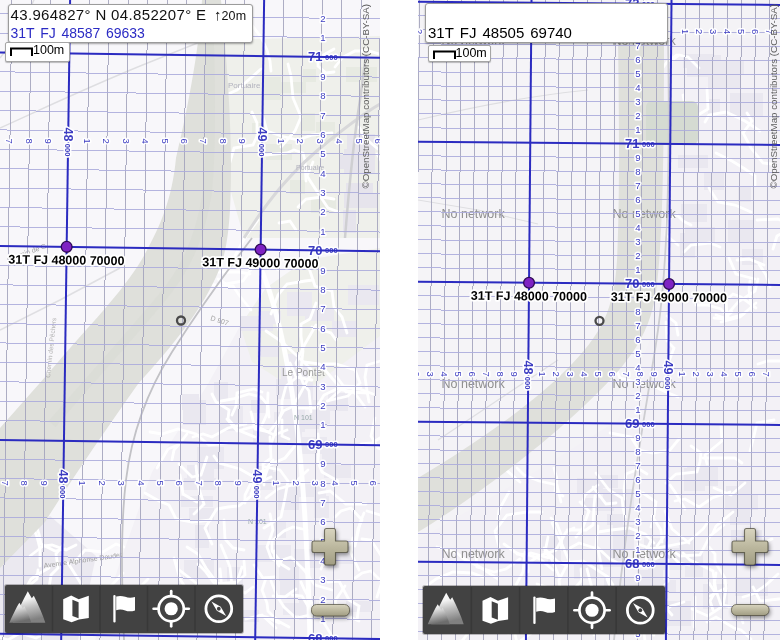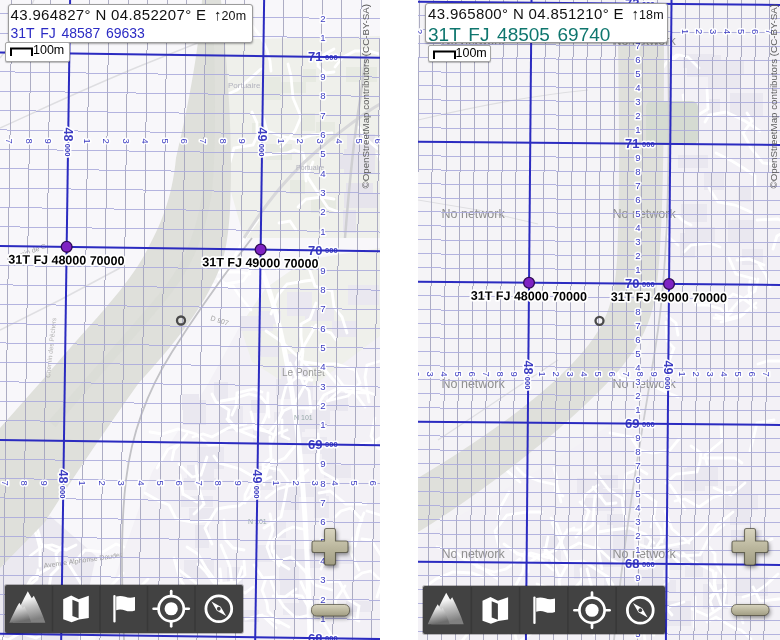--- a/index.html
+++ b/index.html
@@ -887,23 +887,22 @@
         </g>
 </g>
 
 <circle cx="181.5" cy="320.8" r="4.0" fill="none" stroke="#4a4a4a" stroke-width="2.3"></circle>
 
 <text transform="translate(358.5,188.5) rotate(-90)" font-size="9.75" fill="#5c5c5c" font-family="Liberation Sans, sans-serif">©OpenStreetMap contributors (CC-BY-SA)</text>
 </svg>
 
 <div style="position:absolute;left:7px;top:2.8px;width:241px;height:38.3px;background:#fff;border:1px solid #9b9b9b;border-radius:3px;box-shadow:0 1px 2px rgba(0,0,0,0.35);z-index:5"></div>
 
-<div style="position:absolute;left:10px;top:4.8px;font-size:15px;color:#111;white-space:nowrap;z-index:6;letter-spacing:0.35px">43.965800° N 04.851210° E <span style="font-size:15px;letter-spacing:0"> ↑</span><span style="font-size:12.5px;letter-spacing:0.2px">18m</span></div>
-
-<div style="position:absolute;left:10px;top:23.8px;font-size:19px;color:#0f766e;white-space:nowrap;z-index:6">31T  FJ  48505  69740</div>
+
+<div style="position:absolute;left:10px;top:23.8px;font-size:15px;color:#000000;white-space:nowrap;z-index:6">31T  FJ  48505  69740</div>
 
 <div style="position:absolute;left:9.5px;top:44.5px;width:61px;height:15.5px;background:#fff;border:1px solid #a5a5a5;border-radius:2px;box-shadow:0 1px 1px rgba(0,0,0,0.25);z-index:5"></div>
 
 <svg style="position:absolute;left:14.5px;top:49.5px;z-index:6" width="24" height="10">
       <path d="M1,9 L1,1.5 L22,1.5 L22,9" fill="none" stroke="#000" stroke-width="2"></path>
     </svg>
 
 <div style="position:absolute;left:37.5px;top:45.5px;font-size:12.5px;color:#000;z-index:6">100m</div>
 
 <svg style="position:absolute;left:313px;top:527px;z-index:5;overflow:visible" width="38" height="40">

